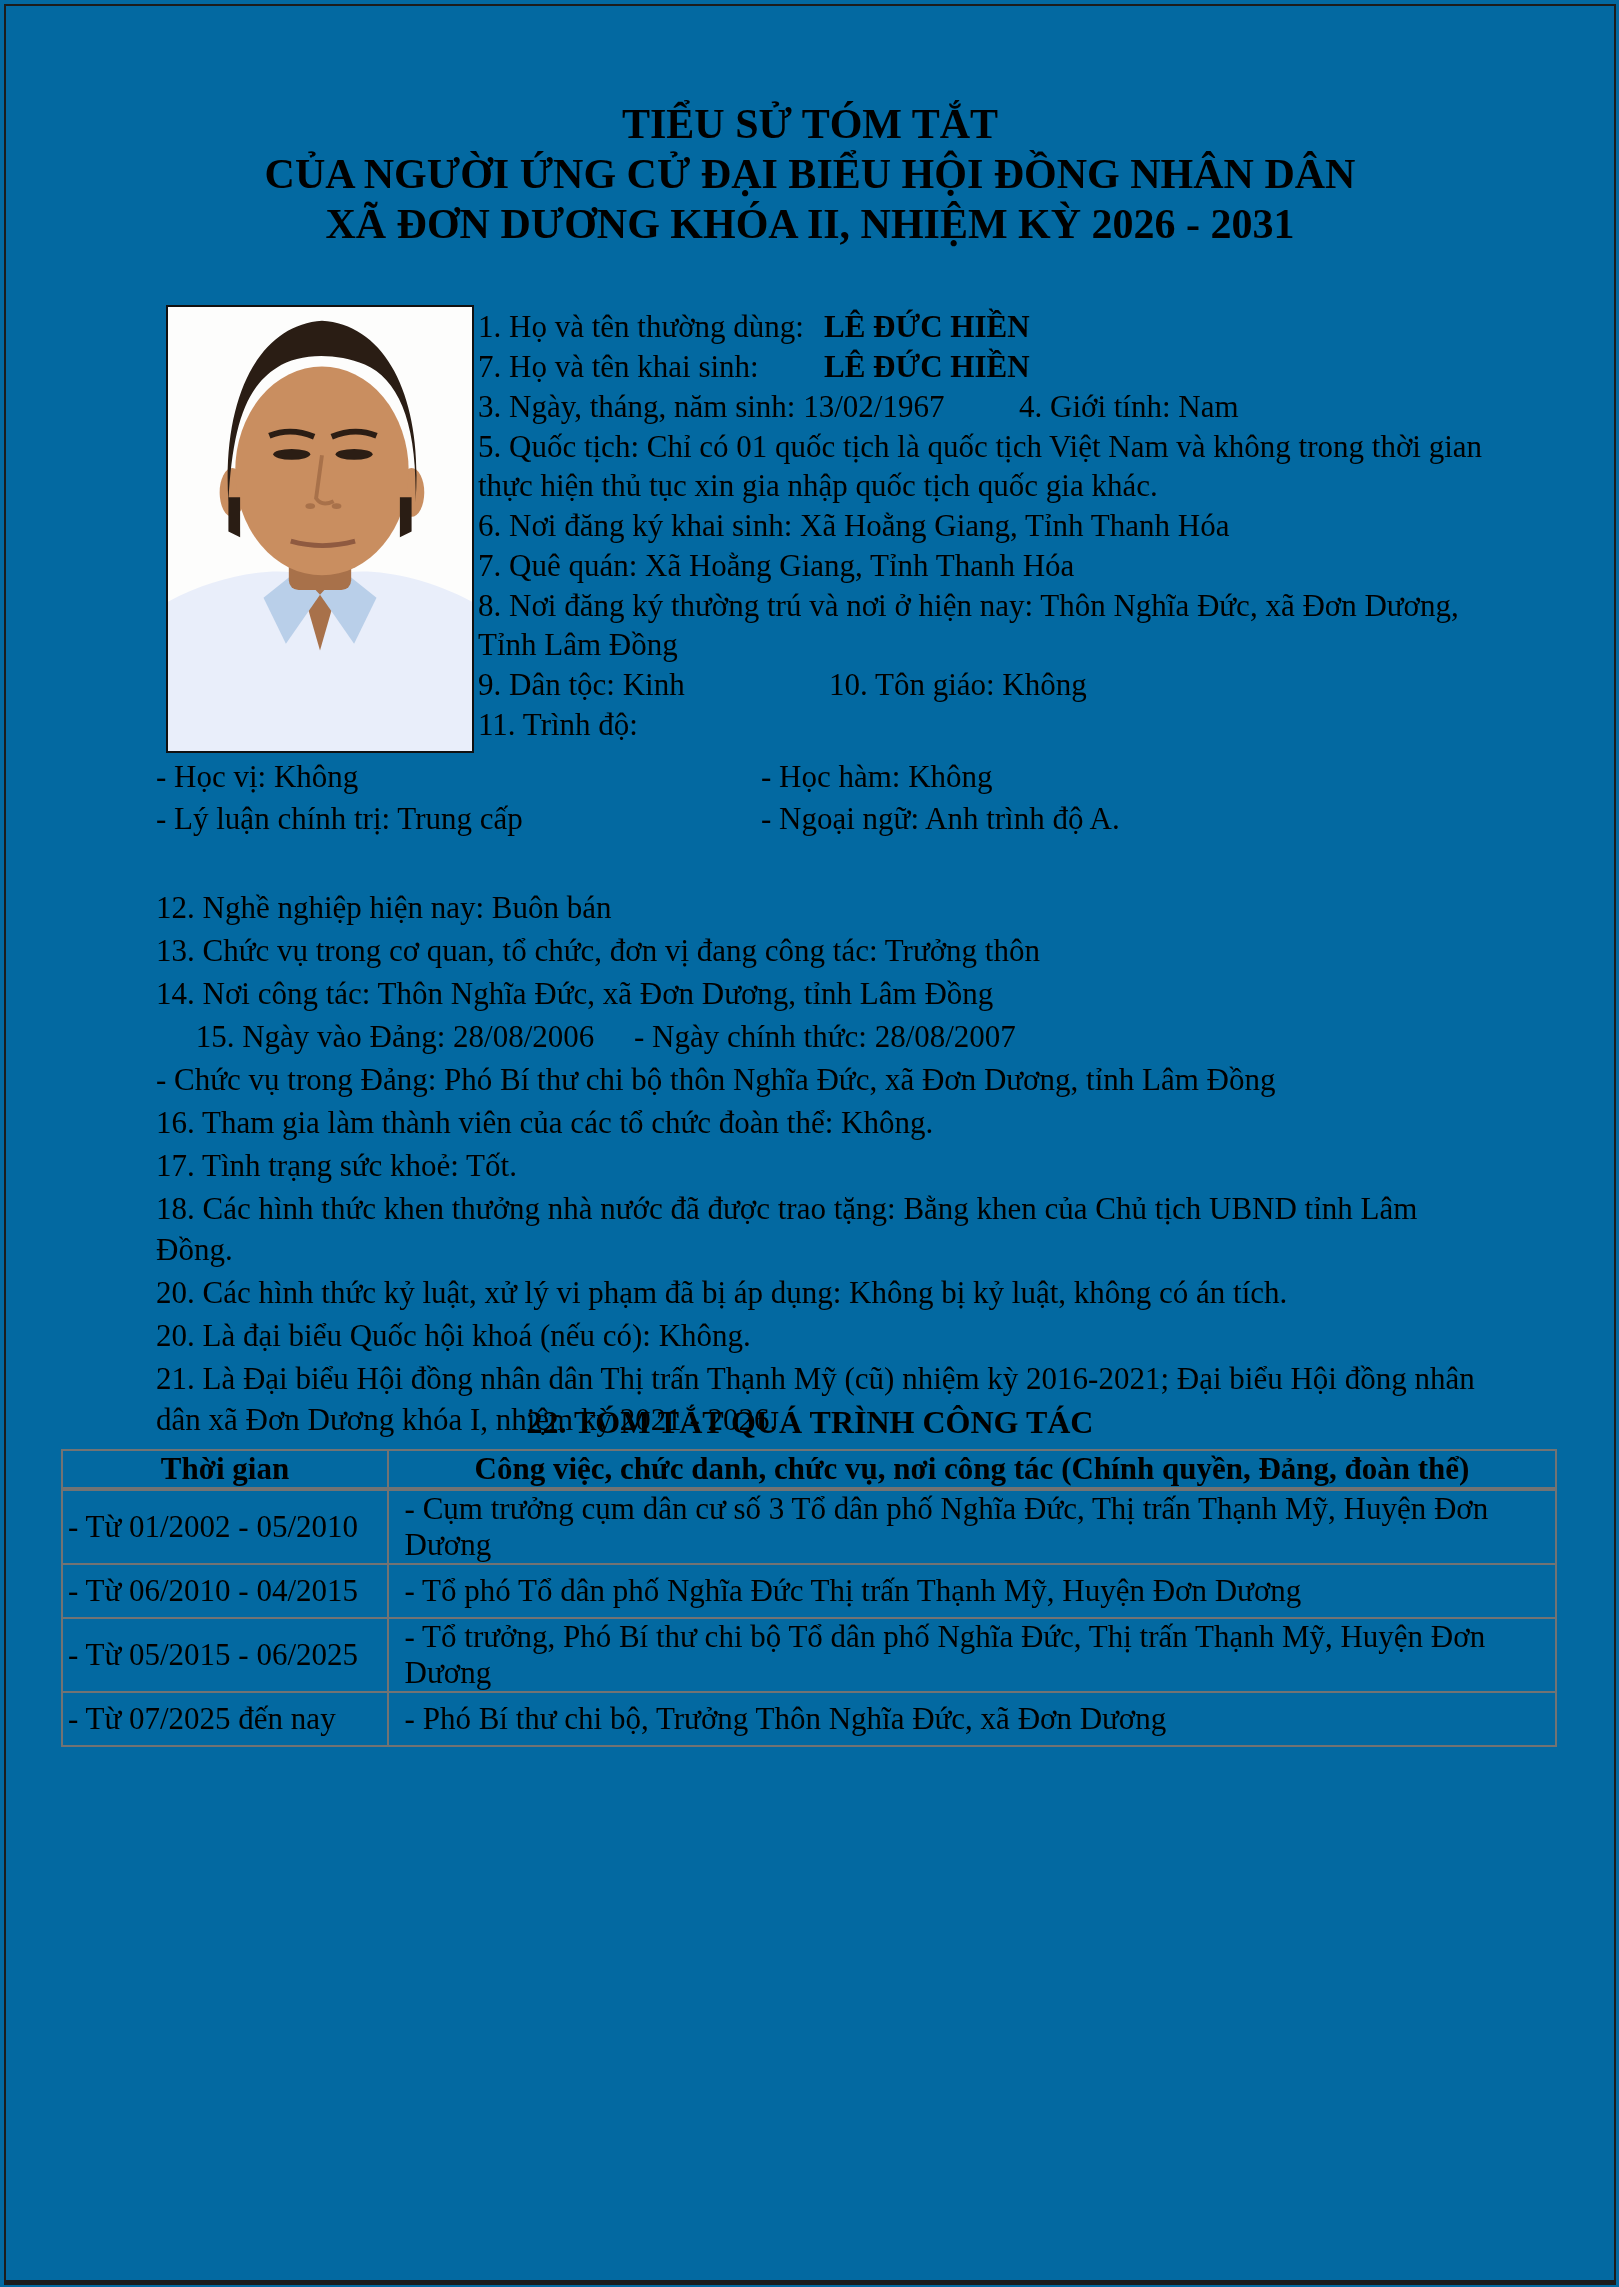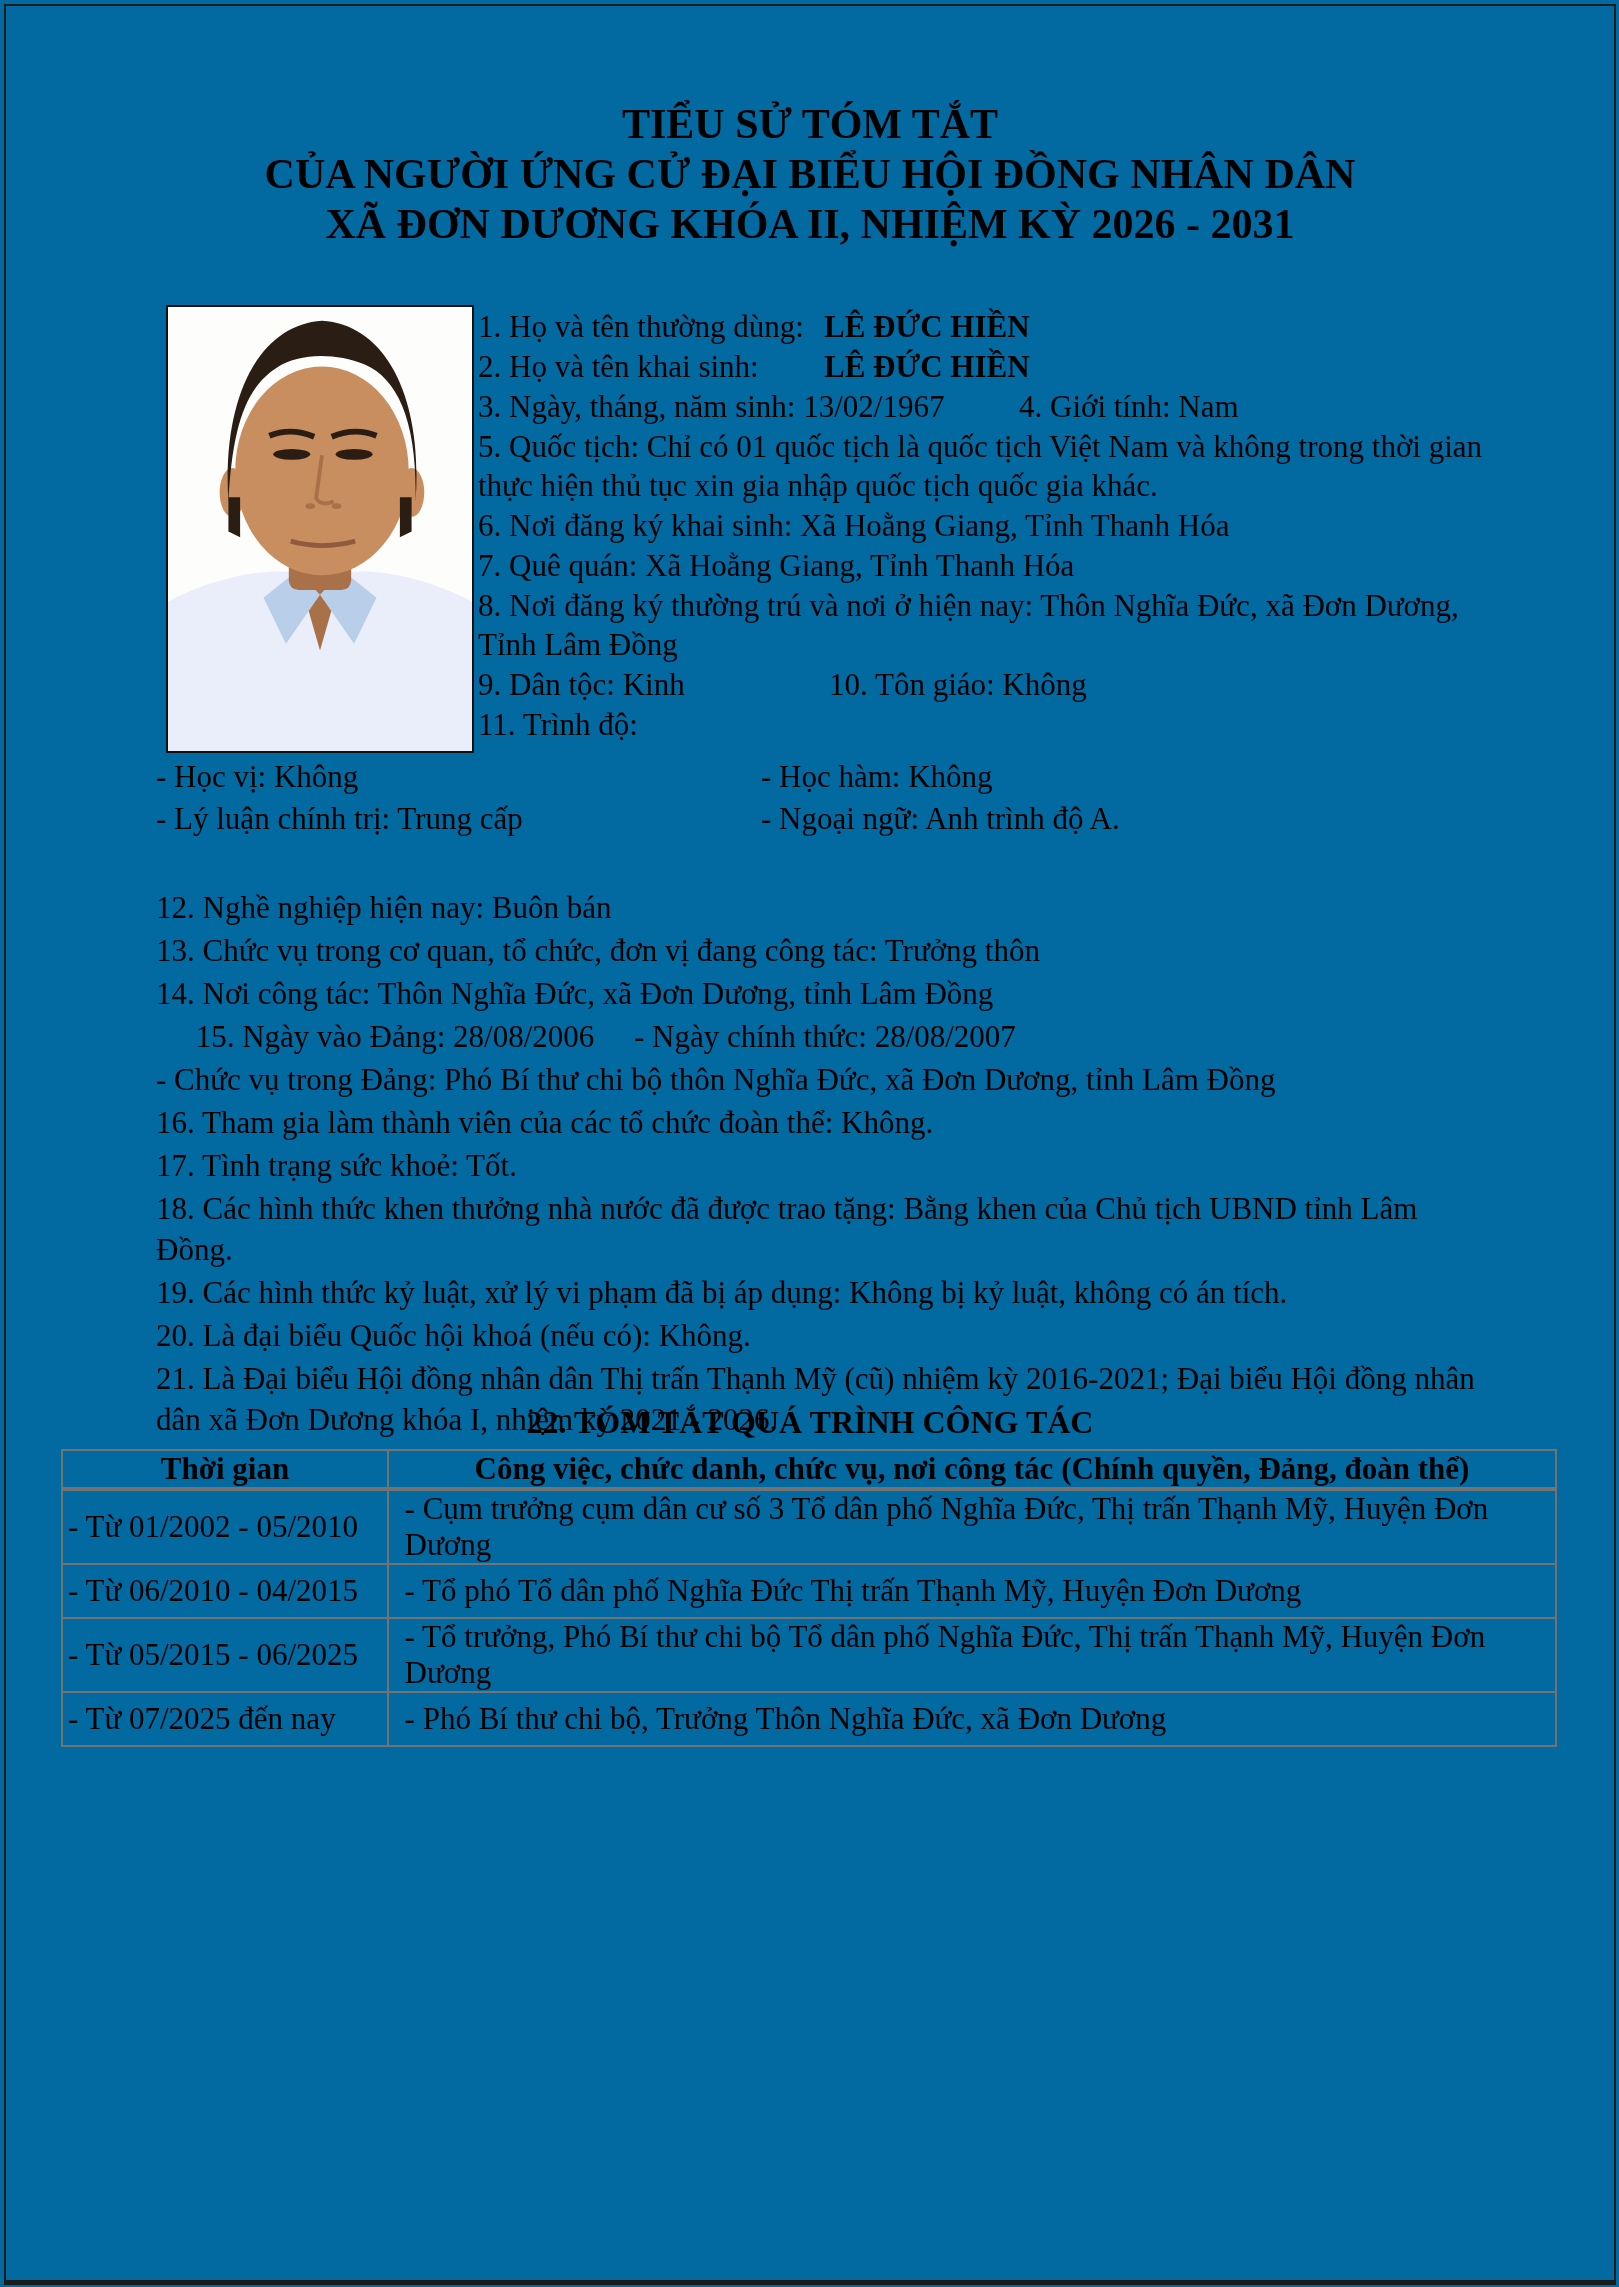--- a/index.html
+++ b/index.html
@@ -133,21 +133,21 @@
       <ellipse cx="191" cy="151" rx="19" ry="5.5" fill="#2b1d14"></ellipse>
       <path d="M158,152 L152,196 Q 158,205 170,199" fill="none" stroke-width="4" stroke="#a8714a"></path>
       <ellipse cx="146" cy="204" rx="5" ry="3" fill="#a8714a"></ellipse>
       <ellipse cx="173" cy="204" rx="5" ry="3" fill="#a8714a"></ellipse>
       <path d="M126,240 Q 158,249 192,240" fill="none" stroke-width="5" stroke="#8f5a40"></path>
     </svg>
   </figure>
 
   <section class="info-col">
     <p><span class="lbl-name">1. Họ và tên thường dùng:</span><span class="bold-name">LÊ ĐỨC HIỀN</span></p>
-    <p><span class="lbl-name">2. Họ và tên khai sinh:</span><span class="bold-name">LÊ ĐỨC HIỀN</span></p>
+    <p><span class="lbl-name">7. Họ và tên khai sinh:</span><span class="bold-name">LÊ ĐỨC HIỀN</span></p>
     <p><span class="w555">3. Ngày, tháng, năm sinh: 13/02/1967</span><span>4. Giới tính: Nam</span></p>
     <p>5. Quốc tịch: Chỉ có 01 quốc tịch là quốc tịch Việt Nam và không trong thời gian thực hiện thủ tục xin gia nhập quốc tịch quốc gia khác.</p>
     <p>6. Nơi đăng ký khai sinh: Xã Hoằng Giang, Tỉnh Thanh Hóa</p>
     <p>7. Quê quán: Xã Hoằng Giang, Tỉnh Thanh Hóa</p>
     <p>8. Nơi đăng ký thường trú và nơi ở hiện nay: Thôn Nghĩa Đức, xã Đơn Dương, Tỉnh Lâm Đồng</p>
     <p><span class="w360">9. Dân tộc: Kinh</span><span>10. Tôn giáo: Không</span></p>
     <p>11. Trình độ:</p>
   </section>
 
   <section class="edu">
@@ -163,21 +163,21 @@
 
   <section class="items">
     <p>12. Nghề nghiệp hiện nay: Buôn bán</p>
     <p>13. Chức vụ trong cơ quan, tổ chức, đơn vị đang công tác: Trưởng thôn</p>
     <p>14. Nơi công tác: Thôn Nghĩa Đức, xã Đơn Dương, tỉnh Lâm Đồng</p>
     <p><span class="w490">15. Ngày vào Đảng: 28/08/2006</span><span>- Ngày chính thức: 28/08/2007</span></p>
     <p>- Chức vụ trong Đảng: Phó Bí thư chi bộ thôn Nghĩa Đức, xã Đơn Dương, tỉnh Lâm Đồng</p>
     <p>16. Tham gia làm thành viên của các tổ chức đoàn thể: Không.</p>
     <p>17. Tình trạng sức khoẻ: Tốt.</p>
     <p>18. Các hình thức khen thưởng nhà nước đã được trao tặng: Bằng khen của Chủ tịch UBND tỉnh Lâm Đồng.</p>
-    <p>19. Các hình thức kỷ luật, xử lý vi phạm đã bị áp dụng: Không bị kỷ luật, không có án tích.</p>
+    <p>20. Các hình thức kỷ luật, xử lý vi phạm đã bị áp dụng: Không bị kỷ luật, không có án tích.</p>
     <p>20. Là đại biểu Quốc hội khoá (nếu có): Không.</p>
     <p>21. Là Đại biểu Hội đồng nhân dân Thị trấn Thạnh Mỹ (cũ) nhiệm kỳ 2016-2021; Đại biểu Hội đồng nhân dân xã Đơn Dương khóa I, nhiệm kỳ 2021 - 2026.</p>
   </section>
 
   <h2 class="sec22">22. TÓM TẮT QUÁ TRÌNH CÔNG TÁC</h2>
 
   <table class="work-table">
     <colgroup>
         <col class="col-time">
         <col>

